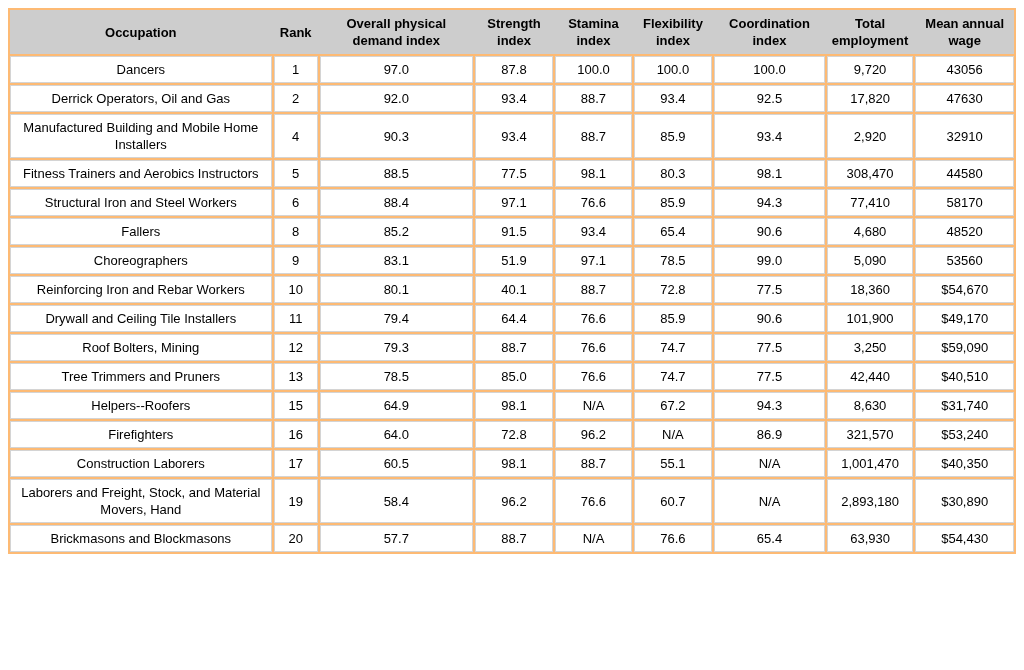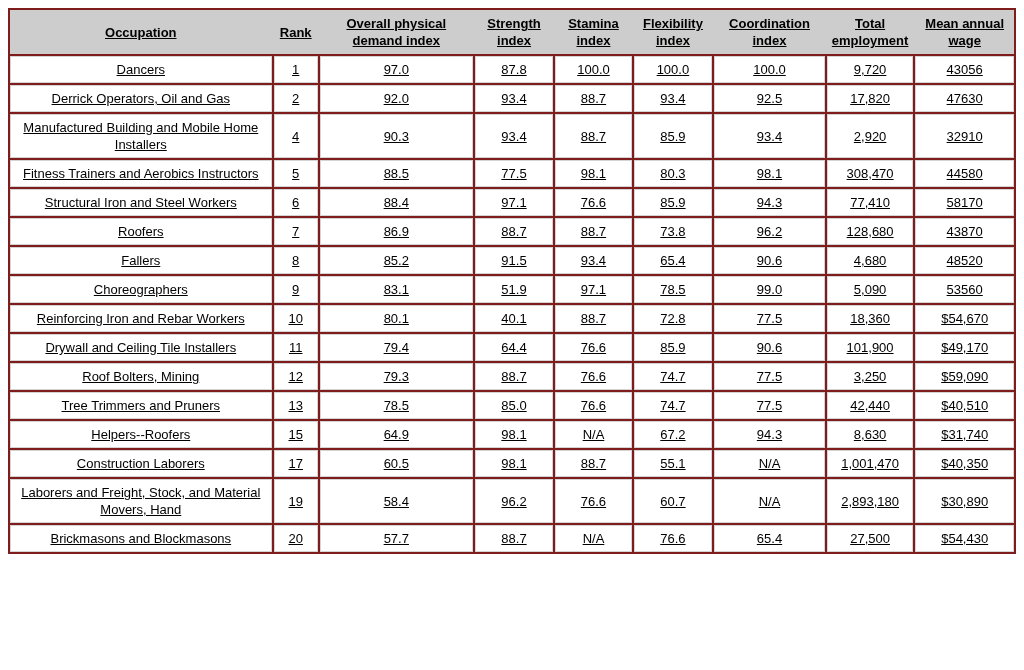--- a/index.html
+++ b/index.html
@@ -13,22 +13,21 @@
     box-sizing: border-box;
     padding: 8px;
     font-family: "Liberation Sans", "DejaVu Sans", sans-serif;
     color: #000000;
   }
   table.data-table {
     border-collapse: separate;
     border-spacing: 2px;
     table-layout: fixed;
     width: 1008px;
-    background: #7f1d1d;
-    text-decoration: underline;
+    background: #fdba74;
   }
   table.data-table th {
     background: #cdcdcd;
     border: 1px solid #cdcdcd;
     box-shadow: 2px 0 0 0 #cdcdcd; 
     font-size: 13px;
     font-weight: bold;
     line-height: 17px;
     padding: 4px 3px;
     text-align: center;
@@ -126,31 +125,20 @@
         <td>6</td>
         <td>88.4</td>
         <td>97.1</td>
         <td>76.6</td>
         <td>85.9</td>
         <td>94.3</td>
         <td>77,410</td>
         <td>58170</td>
       </tr>
       <tr>
-        <td>Roofers</td>
-        <td>7</td>
-        <td>86.9</td>
-        <td>88.7</td>
-        <td>88.7</td>
-        <td>73.8</td>
-        <td>96.2</td>
-        <td>128,680</td>
-        <td>43870</td>
-      </tr>
-      <tr>
         <td>Fallers</td>
         <td>8</td>
         <td>85.2</td>
         <td>91.5</td>
         <td>93.4</td>
         <td>65.4</td>
         <td>90.6</td>
         <td>4,680</td>
         <td>48520</td>
       </tr>
@@ -214,20 +202,31 @@
         <td>15</td>
         <td>64.9</td>
         <td>98.1</td>
         <td>N/A</td>
         <td>67.2</td>
         <td>94.3</td>
         <td>8,630</td>
         <td>$31,740</td>
       </tr>
       <tr>
+        <td>Firefighters</td>
+        <td>16</td>
+        <td>64.0</td>
+        <td>72.8</td>
+        <td>96.2</td>
+        <td>N/A</td>
+        <td>86.9</td>
+        <td>321,570</td>
+        <td>$53,240</td>
+      </tr>
+      <tr>
         <td>Construction Laborers</td>
         <td>17</td>
         <td>60.5</td>
         <td>98.1</td>
         <td>88.7</td>
         <td>55.1</td>
         <td>N/A</td>
         <td>1,001,470</td>
         <td>$40,350</td>
       </tr>
@@ -243,17 +242,17 @@
         <td>$30,890</td>
       </tr>
       <tr>
         <td>Brickmasons and Blockmasons</td>
         <td>20</td>
         <td>57.7</td>
         <td>88.7</td>
         <td>N/A</td>
         <td>76.6</td>
         <td>65.4</td>
-        <td>27,500</td>
+        <td>63,930</td>
         <td>$54,430</td>
       </tr>
     </tbody>
 </table>
 
 </body></html>

